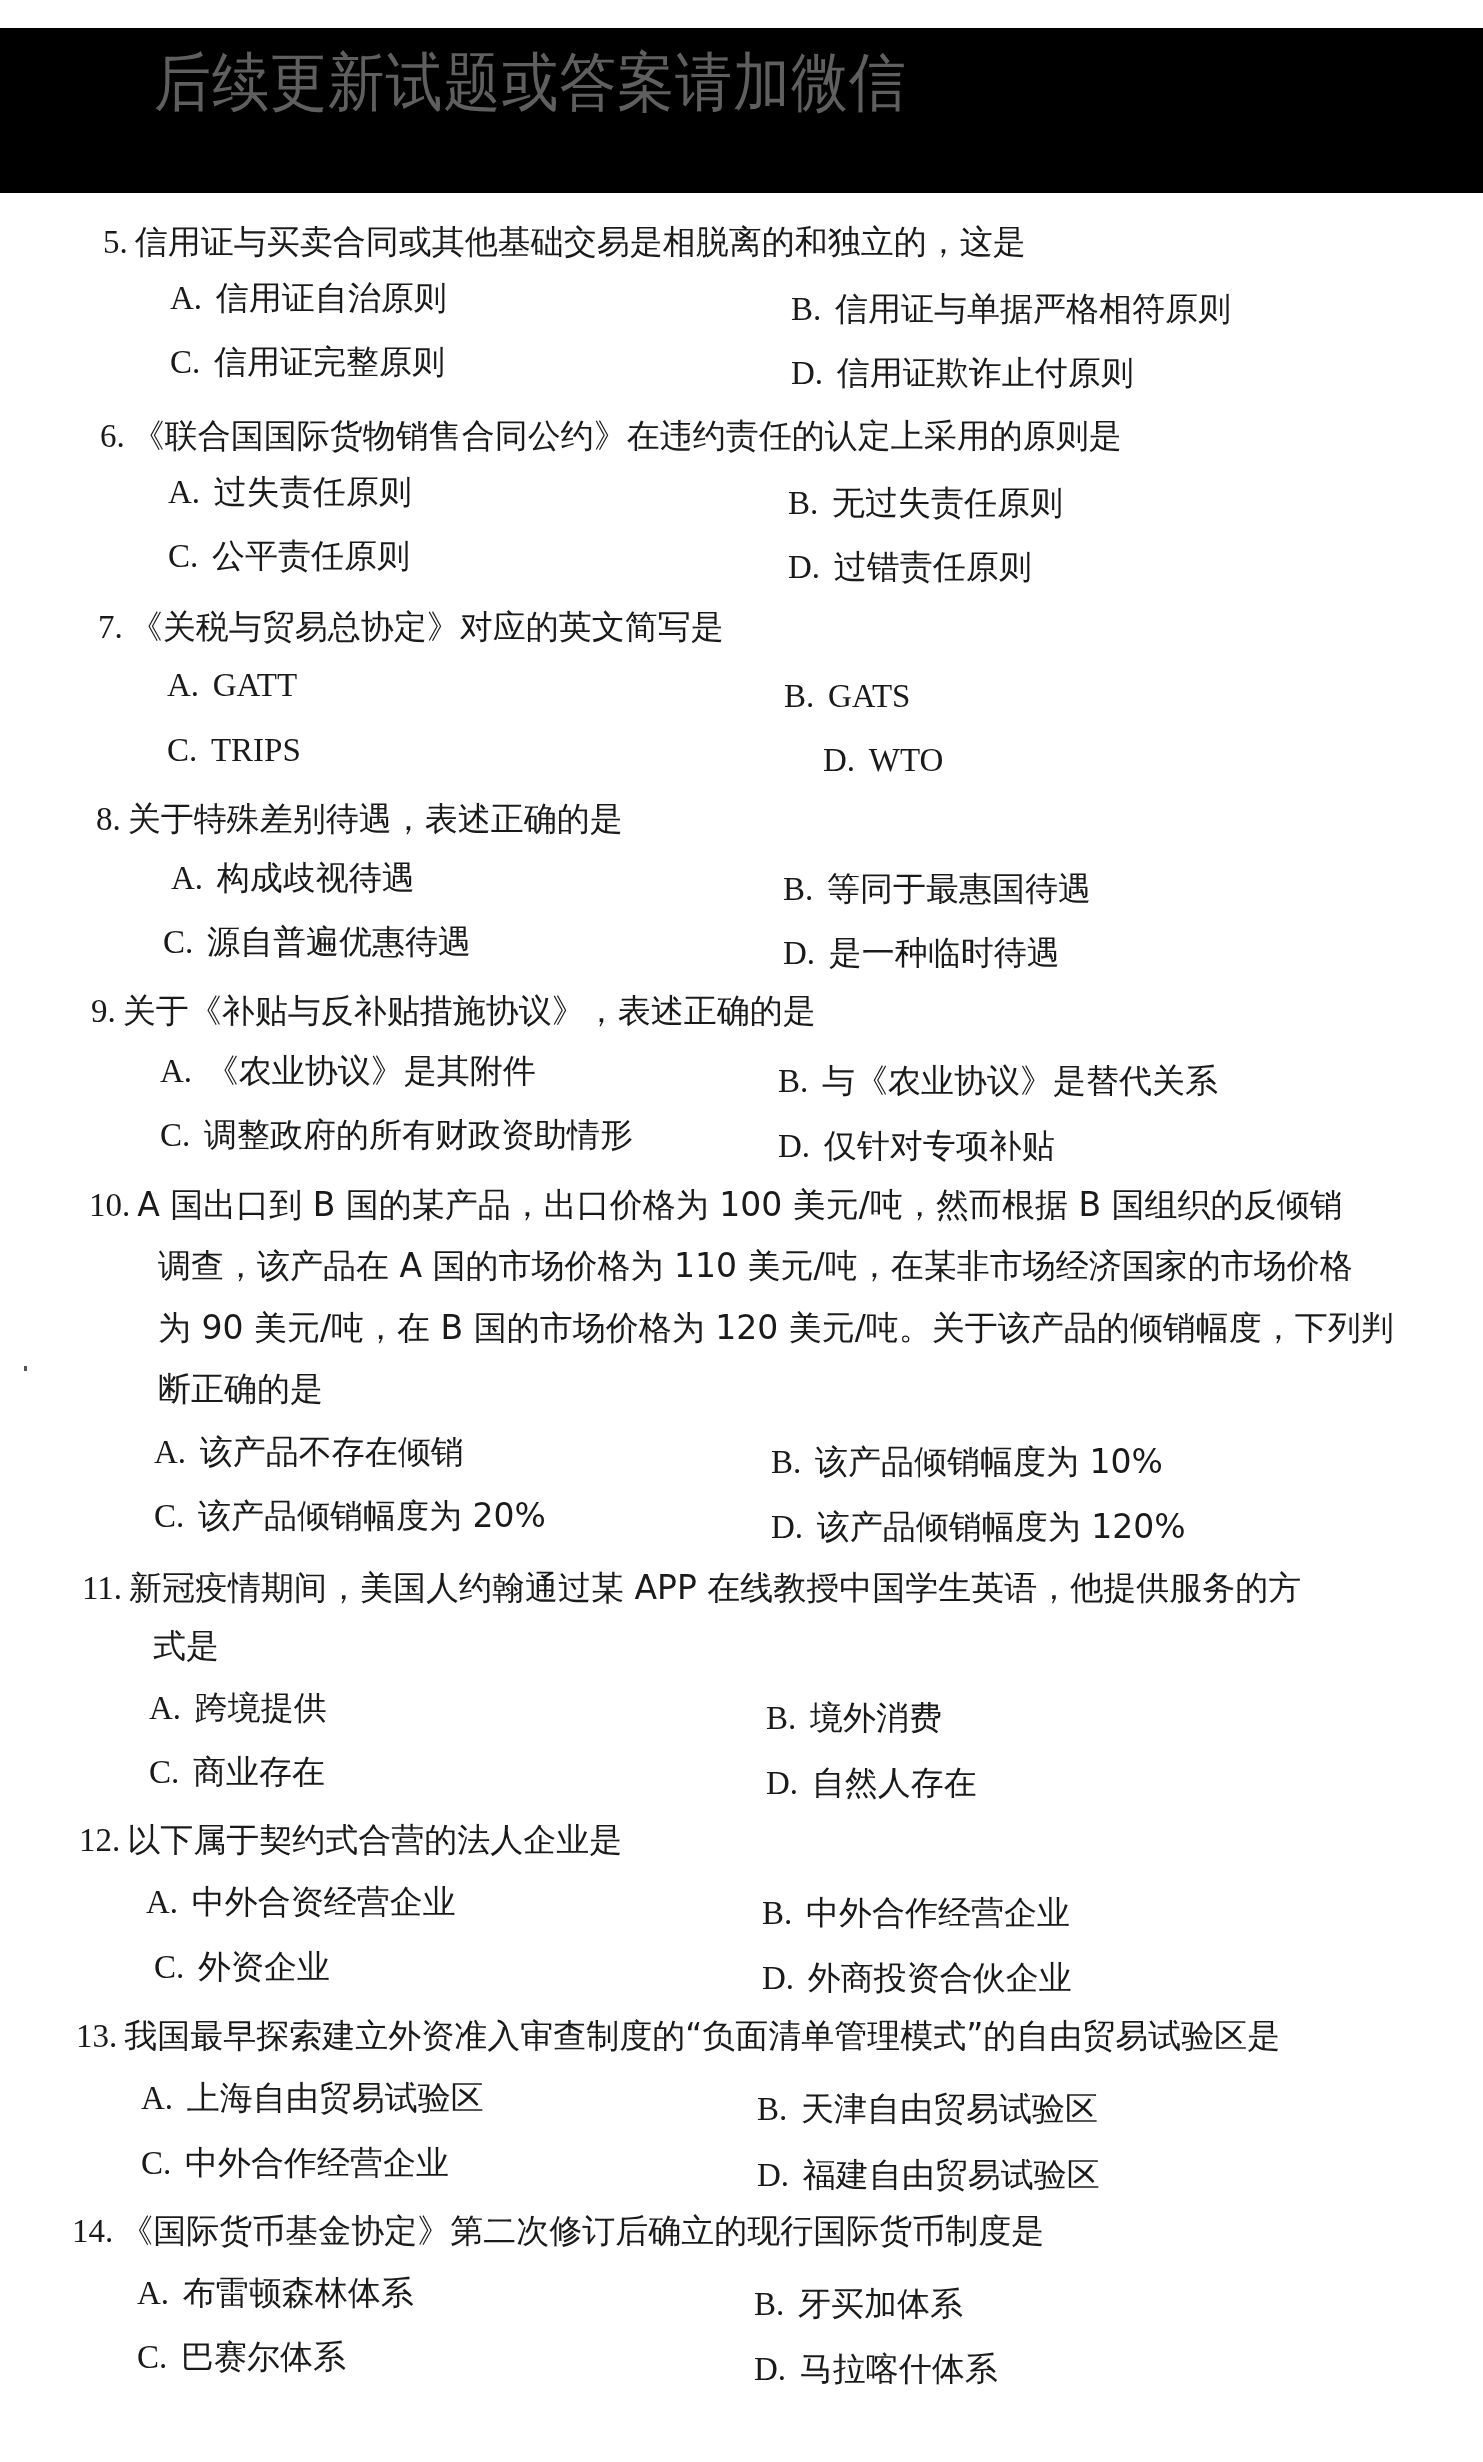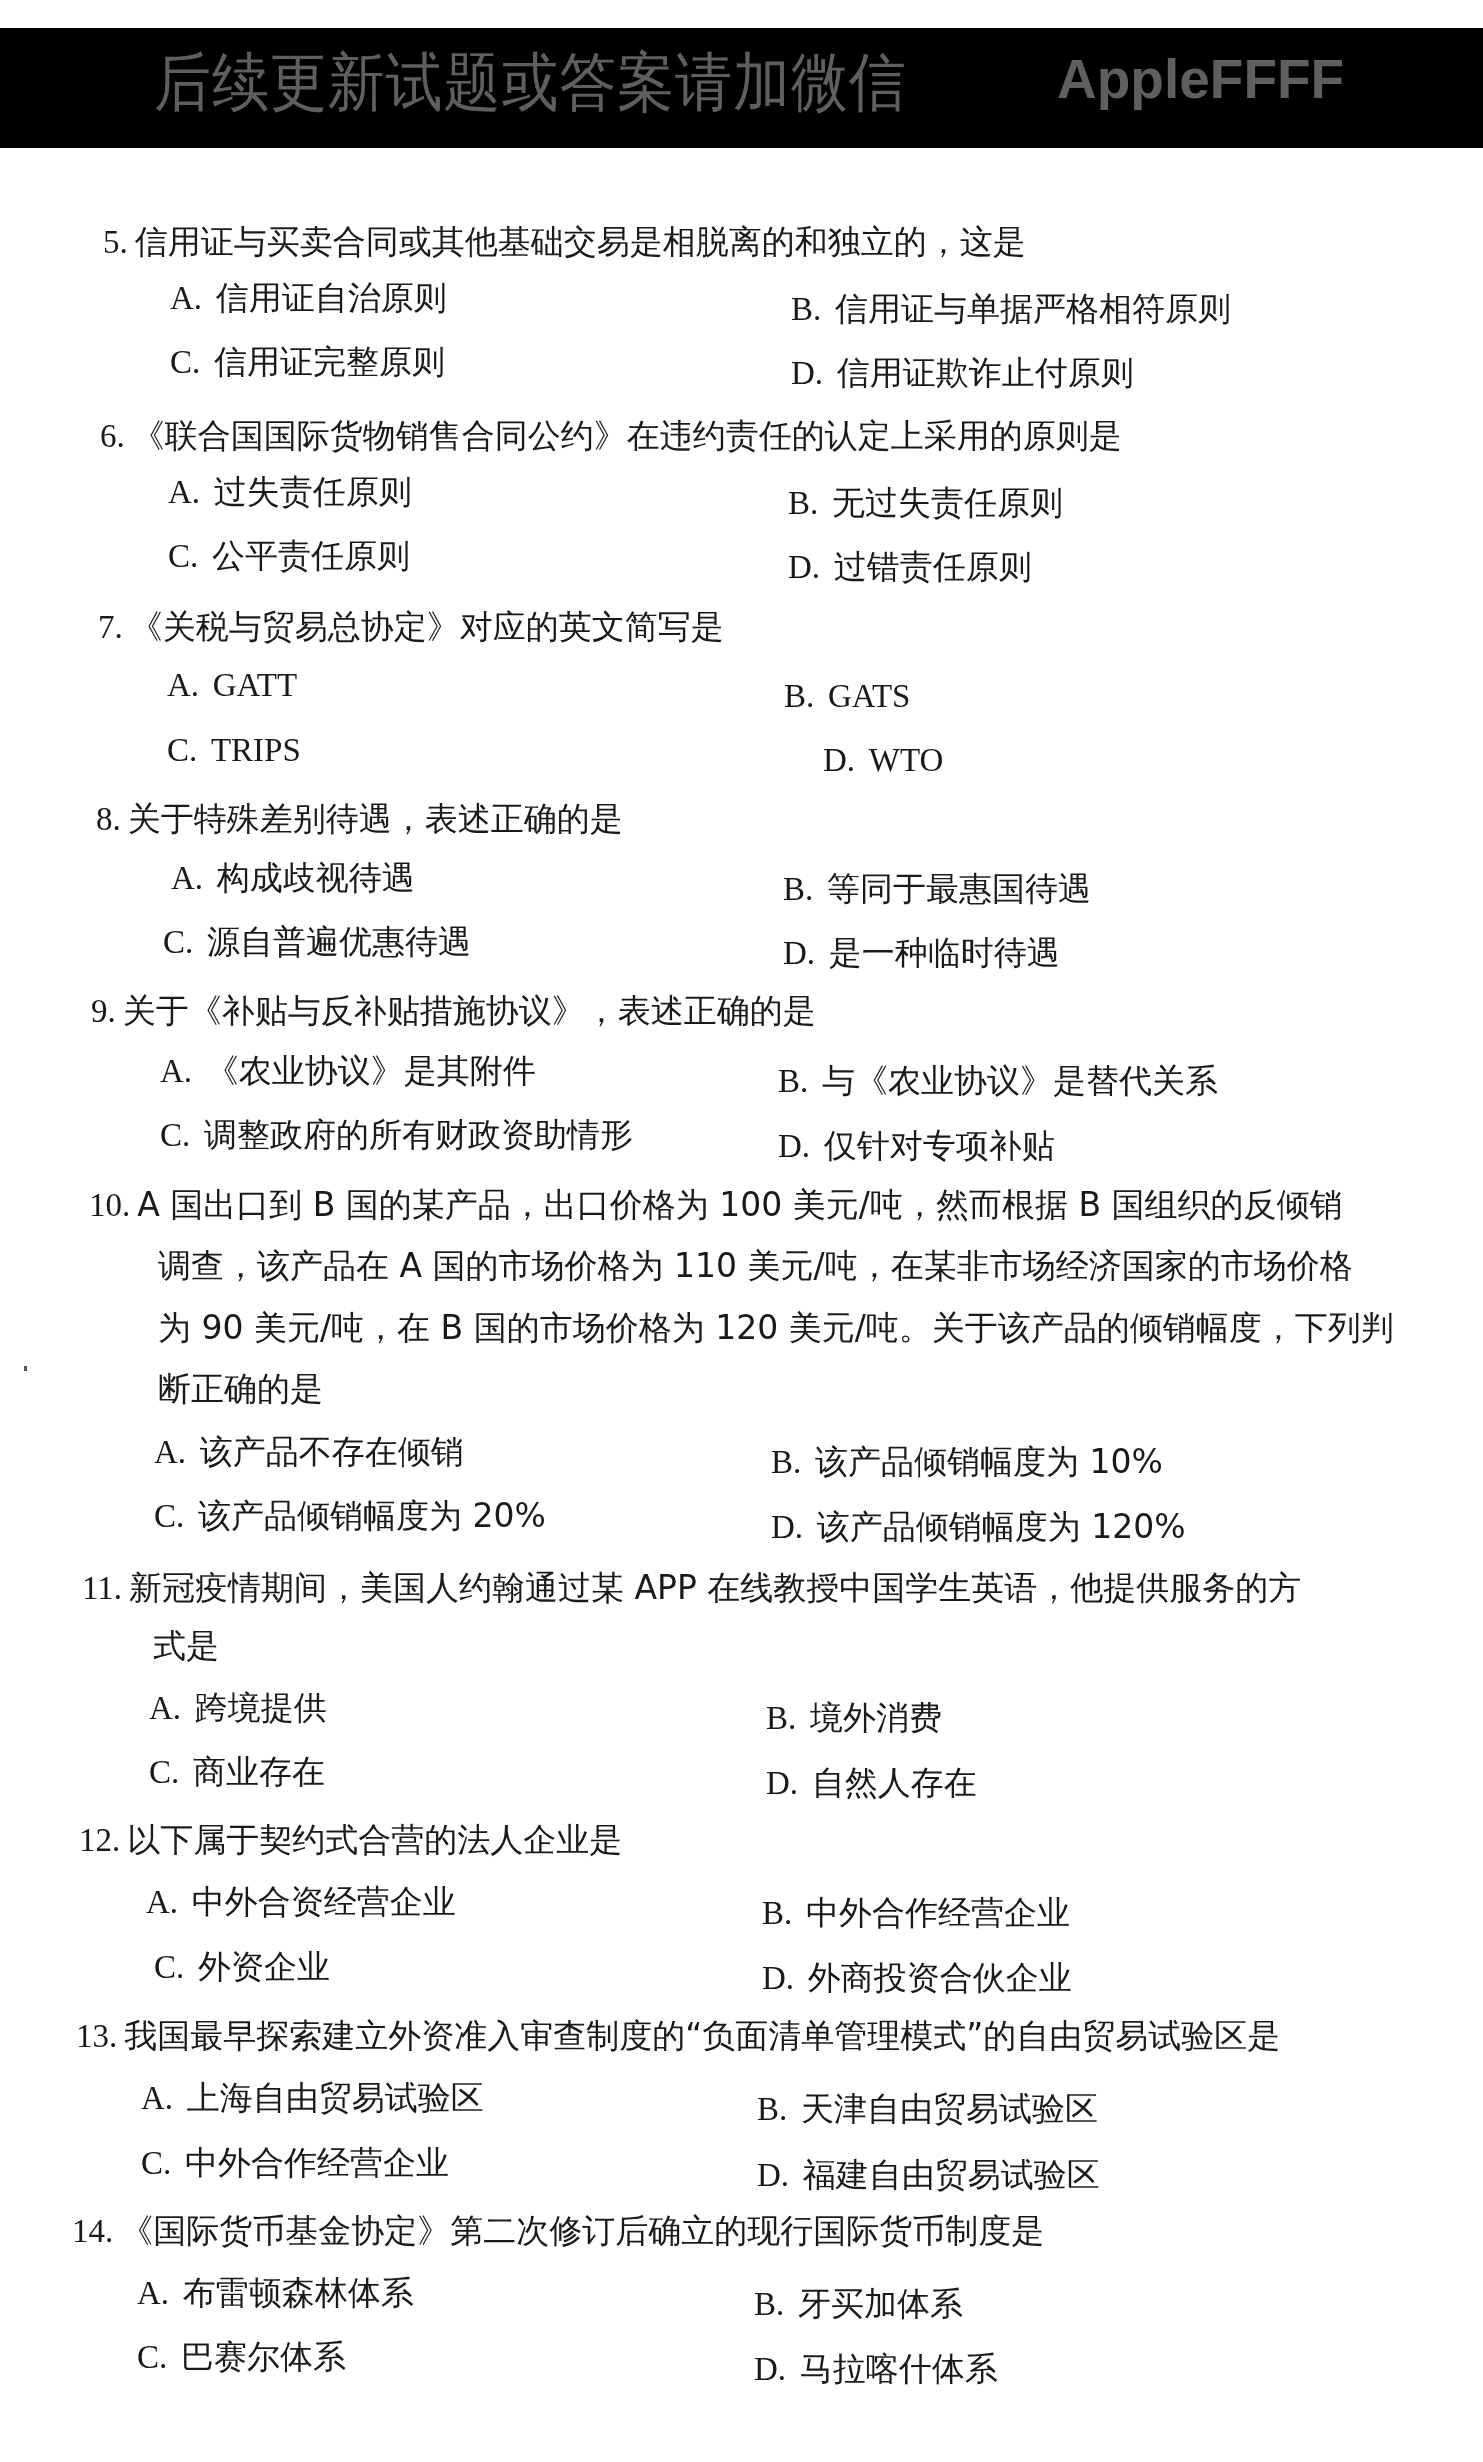--- a/index.html
+++ b/index.html
@@ -1,36 +1,35 @@
 <!DOCTYPE html>
 <html style="font-size:13.7px"><head>
 <meta charset="utf-8">
 <style>
   html, body { margin: 0; padding: 0; background: #ffffff; }
   body { width: 1484px; height: 2462px; position: relative; overflow: hidden;
          font-family: "DejaVu Sans", "Liberation Sans", sans-serif; color: #1a1a1a; }
-  .banner { position: absolute; left: 0; top: 28px; width: 1484px; height: 120px; background: #000; }
+  .banner { position: absolute; left: 0; top: 28px; width: 1484px; height: 165px; background: #000; }
   .banner-text { position: absolute; left: 154px; top: 12px; font-size: 57px; color: #5f5f5f;
                  letter-spacing: 0.9px; white-space: nowrap; transform: scaleY(1.12); transform-origin: top left; }
   .banner-id { position: absolute; left: 1057px; top: 19px; font-size: 55px; font-weight: bold; color: #5f5f5f;
                font-family: "Liberation Sans", sans-serif; white-space: nowrap; }
   .q { position: absolute; font-size: 33px; white-space: nowrap; line-height: 1; }
   .q .num { display: inline-block; margin-right: 6.9px; font-family: "Liberation Serif", serif; }
   .stem-cont { position: absolute; font-size: 33px; white-space: nowrap; line-height: 1; }
   .opt { position: absolute; font-size: 33px; white-space: nowrap; line-height: 1; }
   .opt .letter { font-family: "Liberation Serif", serif; margin-right: 13.7px; }
   .serif { font-family: "Liberation Serif", serif; }
   .dot { position: absolute; left: 24px; top: 1366px; width: 3.4px; height: 5.1px; background: #555; }
 </style>
 </head>
 <body>
 
 <div class="banner">
   <span class="banner-text">后续更新试题或答案请加微信</span>
-  <span class="banner-id">AppleFFFF</span>
 </div>
 
 <div class="q" style="left:103px;top:225px;">
   <span class="num">5.</span><span>信用证与买卖合同或其他基础交易是相脱离的和独立的，这是</span>
 </div>
 <div class="opt" style="left:170px;top:281px;"><span class="letter">A.</span><span>信用证自治原则</span></div>
 <div class="opt" style="left:791px;top:292px;"><span class="letter">B.</span><span>信用证与单据严格相符原则</span></div>
 <div class="opt" style="left:170px;top:345px;"><span class="letter">C.</span><span>信用证完整原则</span></div>
 <div class="opt" style="left:791px;top:356px;"><span class="letter">D.</span><span>信用证欺诈止付原则</span></div>
 

